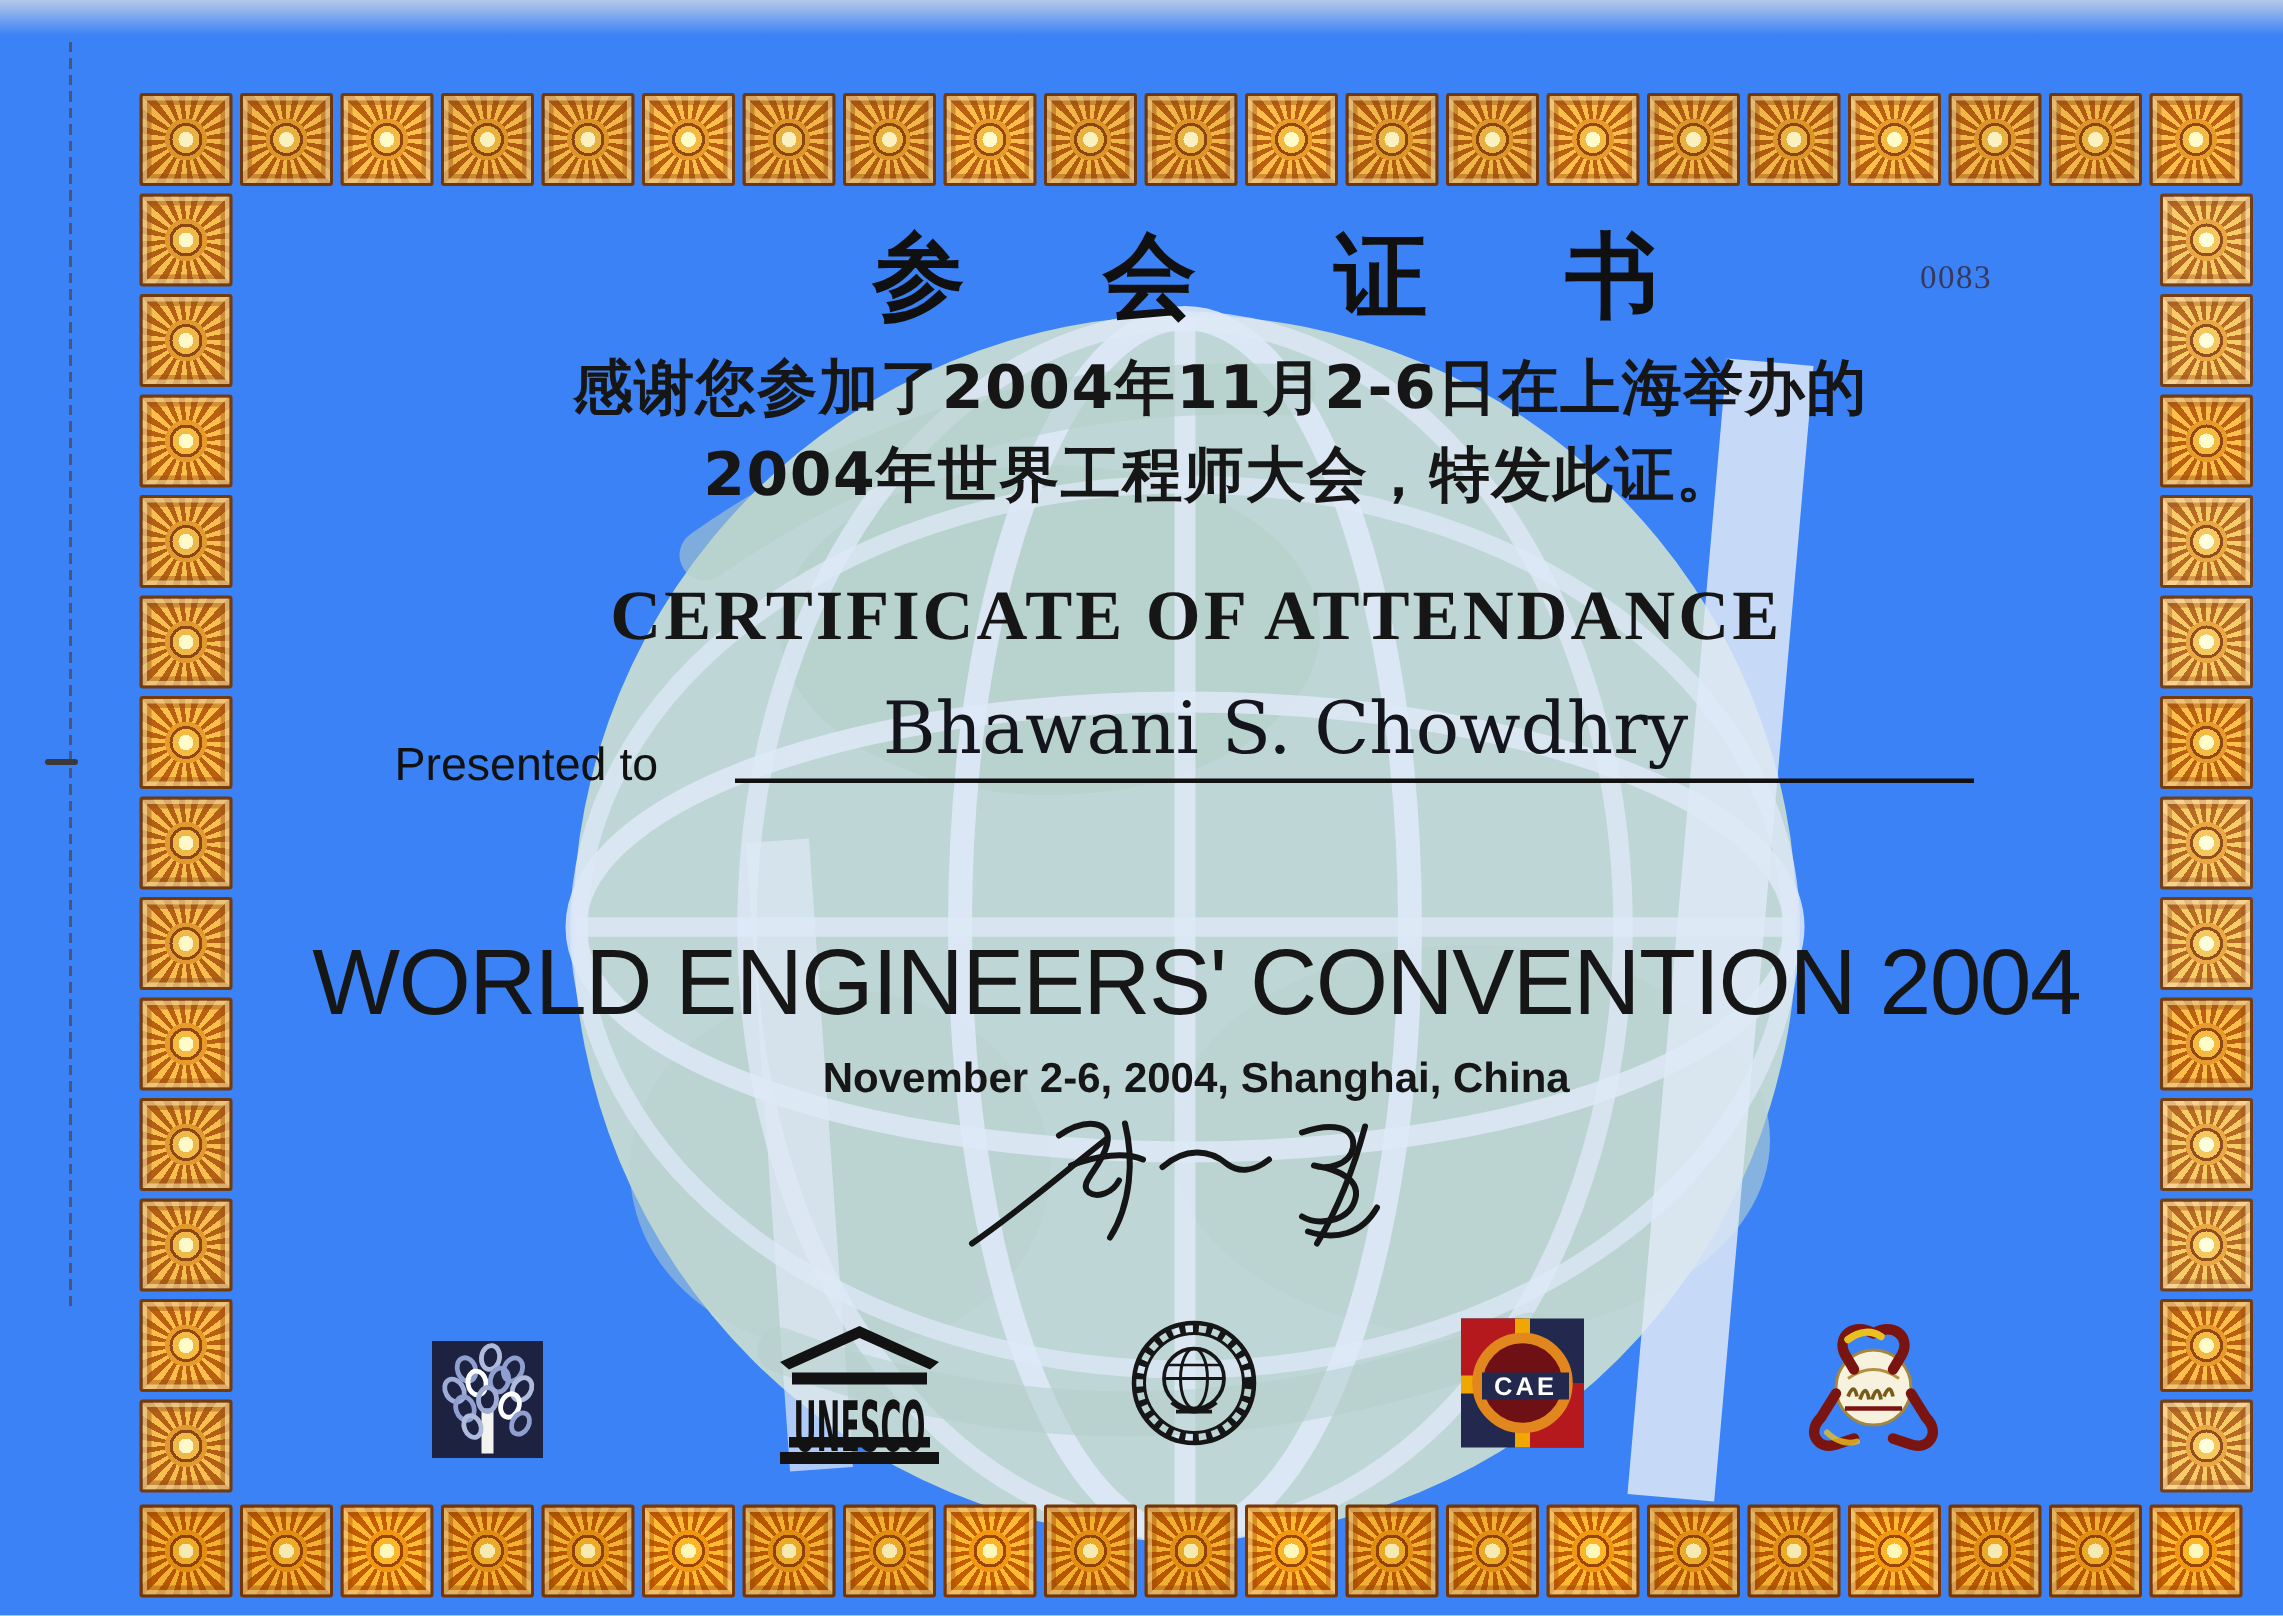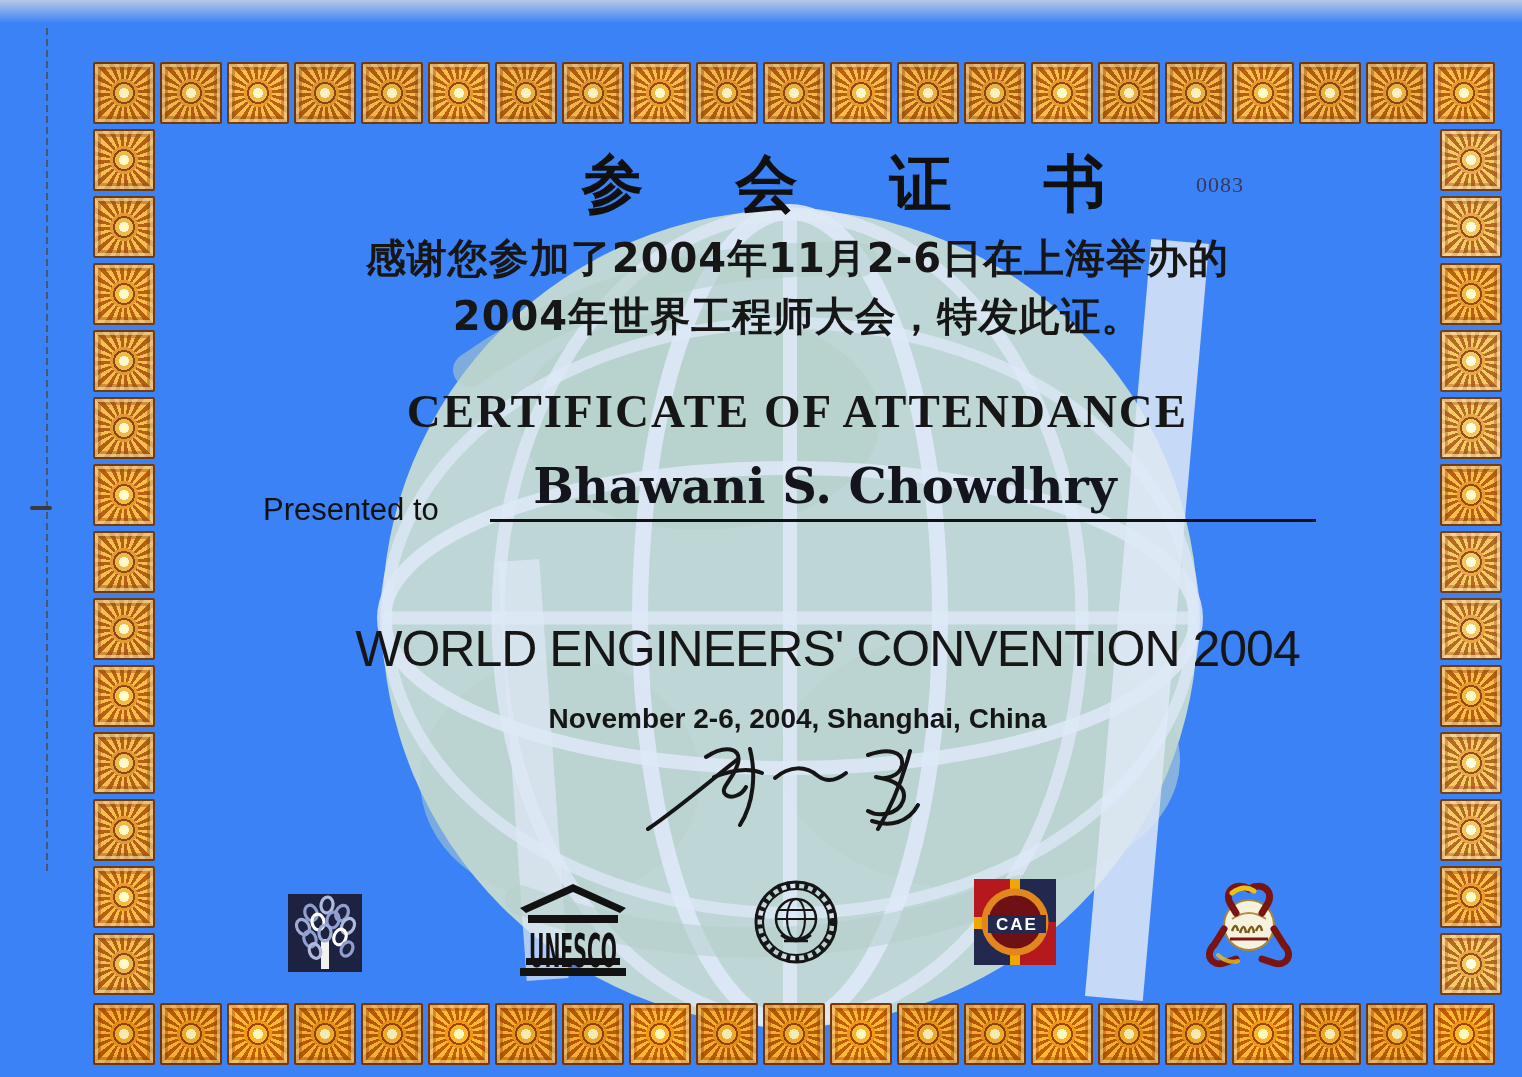--- a/index.html
+++ b/index.html
@@ -33,33 +33,33 @@
   .tile:nth-child(3n){filter:brightness(1.05);}
   .b-bottom .tile:nth-child(3n){filter:saturate(1.2) brightness(1.03);}
 
   
   .watermark{position:absolute;left:0;top:0;pointer-events:none;}
 
   
   .centerline{position:absolute;left:155px;width:1285px;text-align:center;color:#161616;white-space:nowrap;}
   .title-cn{top:142px;font-family:"DejaVu Serif",serif;font-weight:bold;font-size:62px;
             letter-spacing:92px;padding-left:92px;color:#101010;}
-  .intro-cn{font-family:"DejaVu Sans",sans-serif;font-weight:bold;font-size:40px;letter-spacing:1px;}
+  .intro-cn{font-family:"DejaVu Sans",sans-serif;font-weight:bold;font-size:40px;letter-spacing:1px;margin-left:16px;}
   .intro1{top:231px;}
   .intro2{top:289px;}
   .heading-en{top:384px;font-family:"Liberation Serif",serif;font-weight:700;font-size:47px;letter-spacing:2px;}
-  .recipient{position:absolute;left:440px;top:458px;width:770px;text-align:center;
-             font-family:"DejaVu Serif",serif;font-weight:bold;font-size:48px;color:#14141c;white-space:nowrap;}
+  .recipient{position:absolute;left:472px;top:458px;width:770px;text-align:center;
+             font-family:"DejaVu Serif",serif;font-weight:normal;font-size:48px;color:#14141c;white-space:nowrap;}
   .presented{position:absolute;left:263px;top:492px;font-size:31px;color:#111;}
   .name-line{position:absolute;left:490px;top:519px;width:826px;height:3px;background:#111;}
   .appreciation{top:575px;font-size:32px;}
-  .event-name{top:620px;font-size:50px;letter-spacing:-1px;padding-left:30px;}
+  .event-name{top:620px;font-size:62px;letter-spacing:-1px;}
   .date-loc{top:691px;font-size:28px;font-weight:bold;margin-top:12px;}
   .chair{top:828px;font-size:31px;}
-  .serial{position:absolute;left:1196px;top:172px;font-family:"Liberation Serif",serif;
+  .serial{position:absolute;left:1280px;top:172px;font-family:"Liberation Serif",serif;
           font-size:22px;color:#38385a;letter-spacing:1px;}
 
   .signature{position:absolute;left:610px;top:733px;}
   .logo{position:absolute;}
 </style>
 </head>
 <body>
 
 <div class="page">
 

